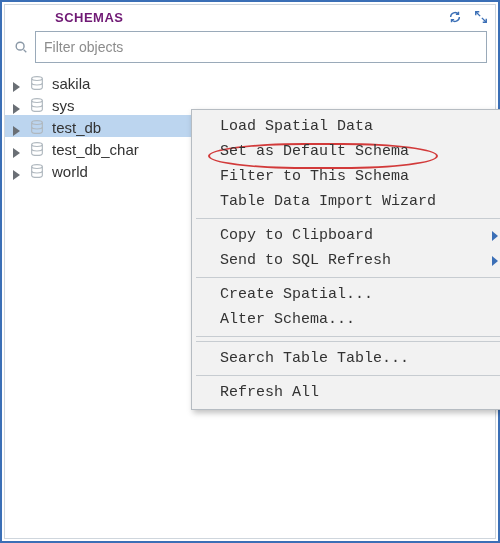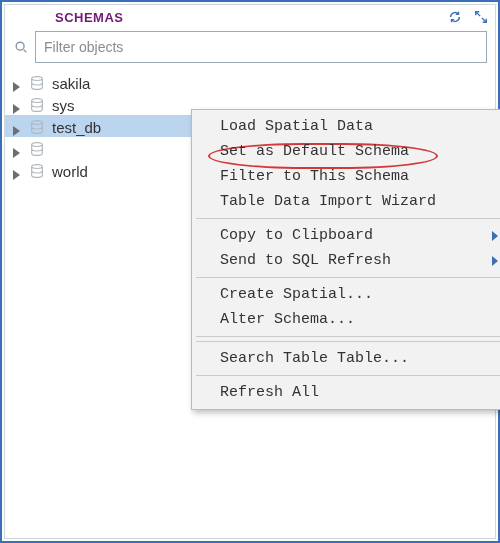--- a/index.html
+++ b/index.html
@@ -221,20 +221,21 @@
       </div>
       <div class="tree-item">
         <span class="disclosure"></span>
         <span class="db-icon">
           <svg viewBox="0 0 18 18" width="16" height="16" fill="none" stroke="currentColor" stroke-width="1.3">
             <ellipse cx="9" cy="4" rx="6" ry="2.2"></ellipse>
             <path d="M3 4v10c0 1.2 2.7 2.2 6 2.2s6-1 6-2.2V4"></path>
             <path d="M3 9c0 1.2 2.7 2.2 6 2.2s6-1 6-2.2"></path>
           </svg>
         </span>
+        <span class="tree-label">test_db_char</span>
       </div>
       <div class="tree-item">
         <span class="disclosure"></span>
         <span class="db-icon">
           <svg viewBox="0 0 18 18" width="16" height="16" fill="none" stroke="currentColor" stroke-width="1.3">
             <ellipse cx="9" cy="4" rx="6" ry="2.2"></ellipse>
             <path d="M3 4v10c0 1.2 2.7 2.2 6 2.2s6-1 6-2.2V4"></path>
             <path d="M3 9c0 1.2 2.7 2.2 6 2.2s6-1 6-2.2"></path>
           </svg>
         </span>

